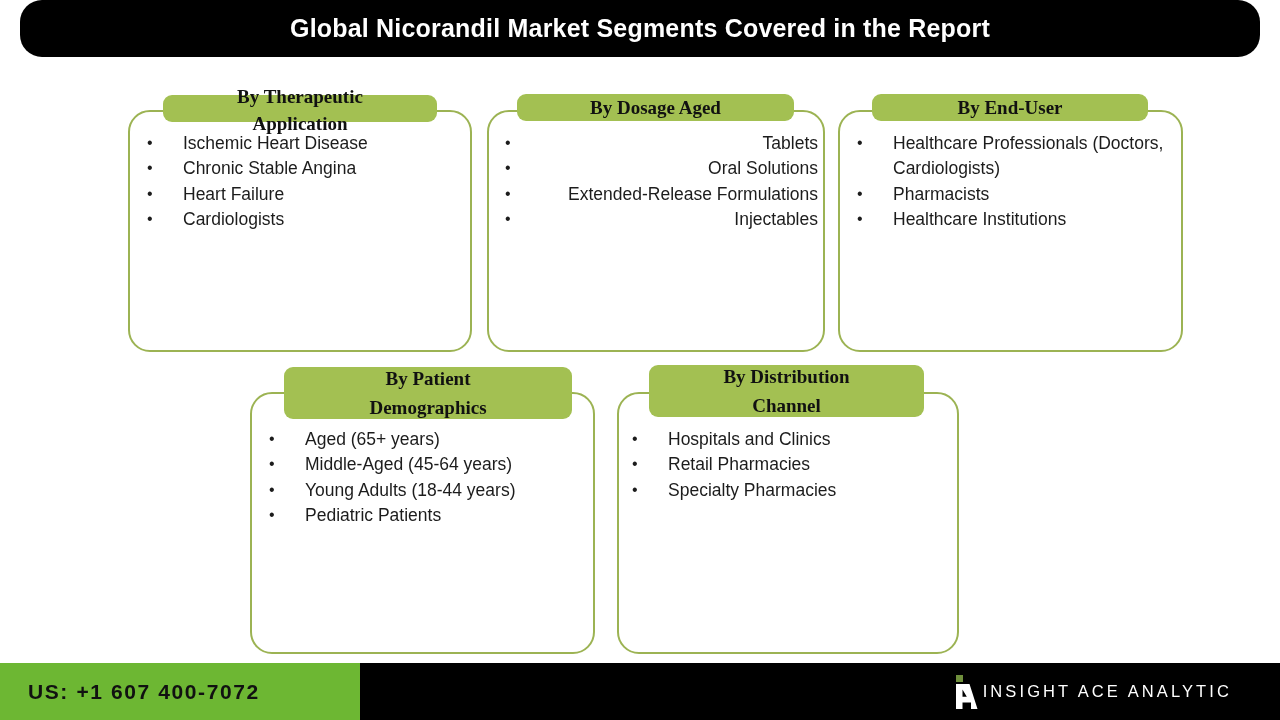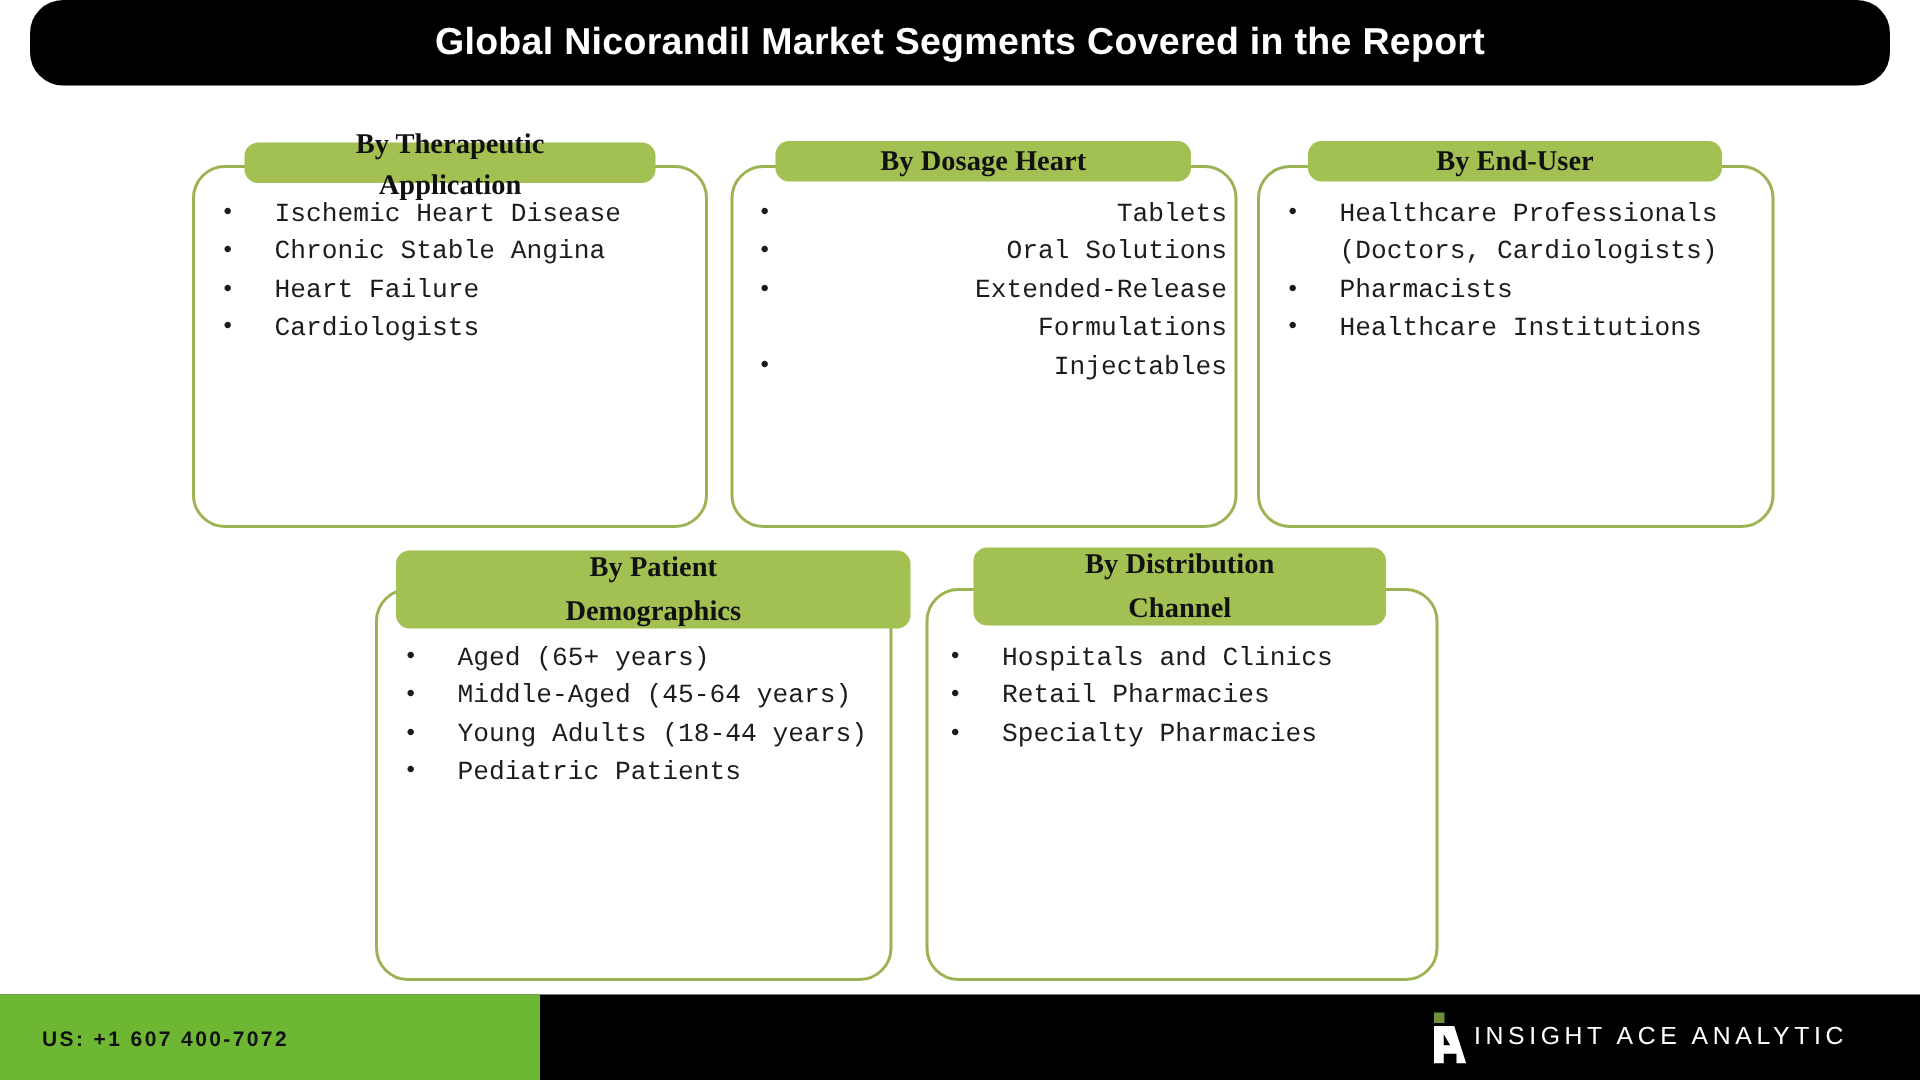--- a/index.html
+++ b/index.html
@@ -67,21 +67,21 @@
   .card-list {
     position: absolute;
     margin: 0;
     padding: 0;
     list-style: none;
     z-index: 2;
   }
   .card-list li {
     position: relative;
     color: #1c1c1c;
-    font-family: Liberation Mono, monospace;
+    font-family: Liberation Sans, sans-serif;
     font-size: 17.5px;
     line-height: 25.4px;
     padding-left: 38px;
   }
   .card-list li::before {
     content: "\2022";
     position: absolute;
     left: 2px;
     top: -1px;
     font-size: 16px;
@@ -96,21 +96,21 @@
 
   #card-dosage { left: 487px; top: 110px; width: 338px; height: 242px; }
   #banner-dosage { left: 517px; top: 94px; width: 277px; height: 27px; }
   #list-dosage { left: 503px; top: 131px; width: 315px; text-align: right; }
 
   #card-enduser { left: 838px; top: 110px; width: 345px; height: 242px; }
   #banner-enduser { left: 872px; top: 94px; width: 276px; height: 27px; }
   #list-enduser { left: 855px; top: 131px; width: 322px; }
 
   #card-demographics { left: 250px; top: 392px; width: 345px; height: 262px; }
-  #banner-demographics { left: 264px; top: 367px; width: 343px; height: 52px; }
+  #banner-demographics { left: 284px; top: 367px; width: 288px; height: 52px; }
   #list-demographics { left: 267px; top: 427px; width: 330px; }
 
   #card-distribution { left: 617px; top: 392px; width: 342px; height: 262px; }
   #banner-distribution { left: 649px; top: 365px; width: 275px; height: 52px; }
   #list-distribution { left: 630px; top: 427px; width: 330px; }
 
   
   #banner-therapeutic .banner-text {
     position: absolute;
     width: 290px;
@@ -135,21 +135,21 @@
     width: 360px;
     height: 57px;
     background: #6db733;
     display: flex;
     align-items: center;
   }
   .footer-phone {
     color: #111111;
     font-family: "Liberation Sans", sans-serif;
     font-weight: bold;
-    font-size: 14px;
+    font-size: 21px;
     letter-spacing: 1.6px;
     margin-left: 28px;
     white-space: nowrap;
   }
   .brand {
     position: absolute;
     right: 48px;
     top: 663px;
     height: 57px;
     display: flex;
@@ -197,21 +197,21 @@
 </div>
 <ul class="card-list" id="list-therapeutic">
   <li>Ischemic Heart Disease</li>
   <li>Chronic Stable Angina</li>
   <li>Heart Failure</li>
   <li>Cardiologists</li>
 </ul>
 
 <div class="card" id="card-dosage"></div>
 <div class="card-banner" id="banner-dosage">
-  <div class="banner-text">By Dosage Heart</div>
+  <div class="banner-text">By Dosage Aged</div>
 </div>
 <ul class="card-list" id="list-dosage">
   <li>Tablets</li>
   <li>Oral Solutions</li>
   <li>Extended-Release Formulations</li>
   <li>Injectables</li>
 </ul>
 
 <div class="card" id="card-enduser"></div>
 <div class="card-banner" id="banner-enduser">

